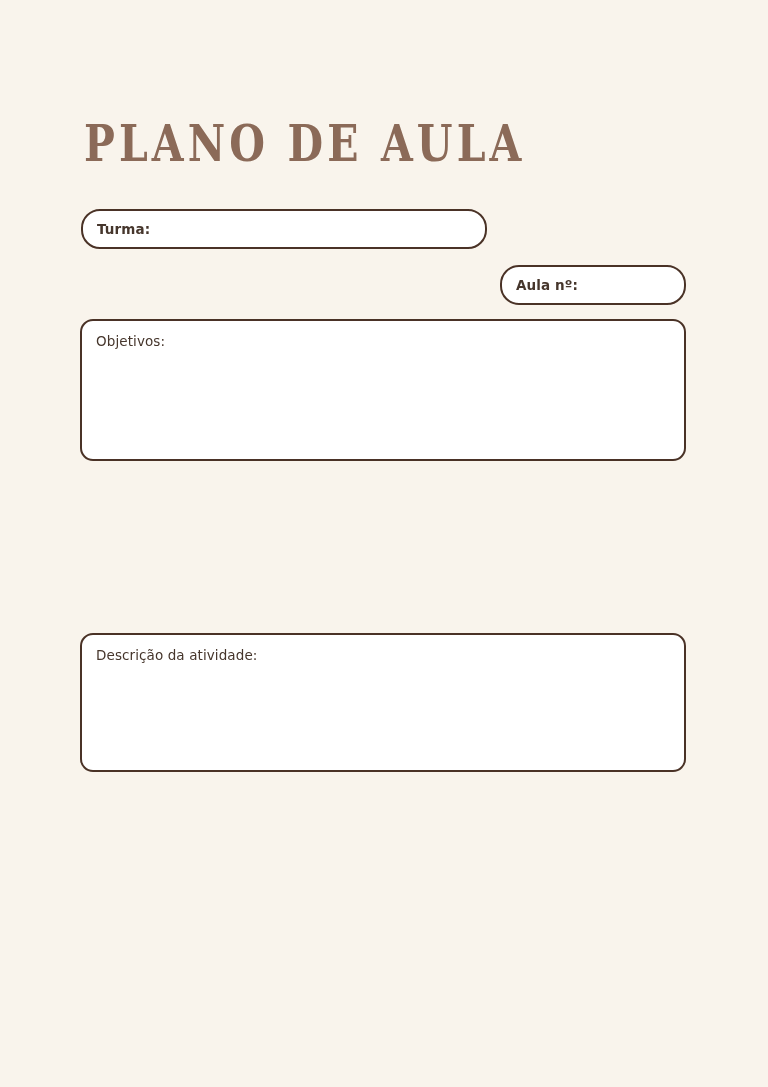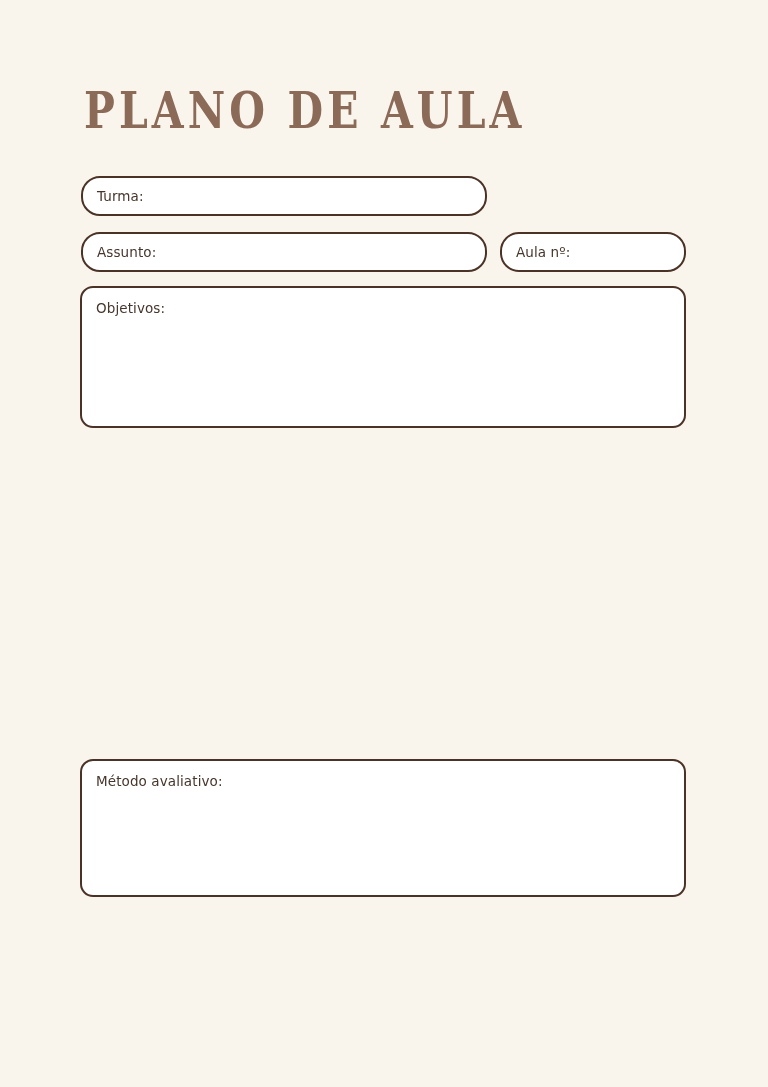--- a/index.html
+++ b/index.html
@@ -12,20 +12,21 @@
     background: #f9f4ec;
     font-family: "DejaVu Sans", sans-serif;
     overflow: hidden;
   }
   .page {
     position: relative;
     width: 768px;
     height: 917px;
     background: #f9f4ec;
     box-sizing: border-box;
+    margin-top: 33px;
   }
 
   
   .title {
     position: absolute;
     left: 84px;
     top: 82px;
     width: 600px;
     font-family: "DejaVu Serif", serif;
     font-size: 50px;
@@ -57,20 +58,21 @@
     left: 14px;
     color: #46362c;
     font-family: "DejaVu Sans", sans-serif;
     font-size: 13.5px;
     letter-spacing: 0.1px;
     white-space: nowrap;
   }
   .field-small .field-label {
     top: 50%;
     transform: translateY(-50%);
+    font-weight: bold;
   }
   .field-large .field-label {
     top: 12px;
   }
 
   
   #box-turma   { left: 81px;  top: 176px; width: 406px; }
   #box-data    { left: 500px; top: 176px; width: 186px; }
   
   #box-assunto { left: 81px;  top: 232px; width: 406px; }
@@ -87,31 +89,28 @@
 
 <div class="page">
 
   <div class="title">PLANO DE AULA</div>
 
   <div class="field field-small" id="box-turma">
     <span class="field-label">Turma:</span>
   </div>
 
 
-  <div class="field field-small" id="box-assunto">
-    <span class="field-label">Assunto:</span>
-  </div>
 
   <div class="field field-small" id="box-aulano">
     <span class="field-label">Aula nº:</span>
   </div>
 
   <div class="field field-large" id="box-objetivos">
     <span class="field-label">Objetivos:</span>
   </div>
 
 
+  <div class="field field-large" id="box-descricao">
+    <span class="field-label">Descrição da atividade:</span>
+  </div>
 
-  <div class="field field-large" id="box-metodo">
-    <span class="field-label">Método avaliativo:</span>
-  </div>
 
 </div>
 
 </body></html>

